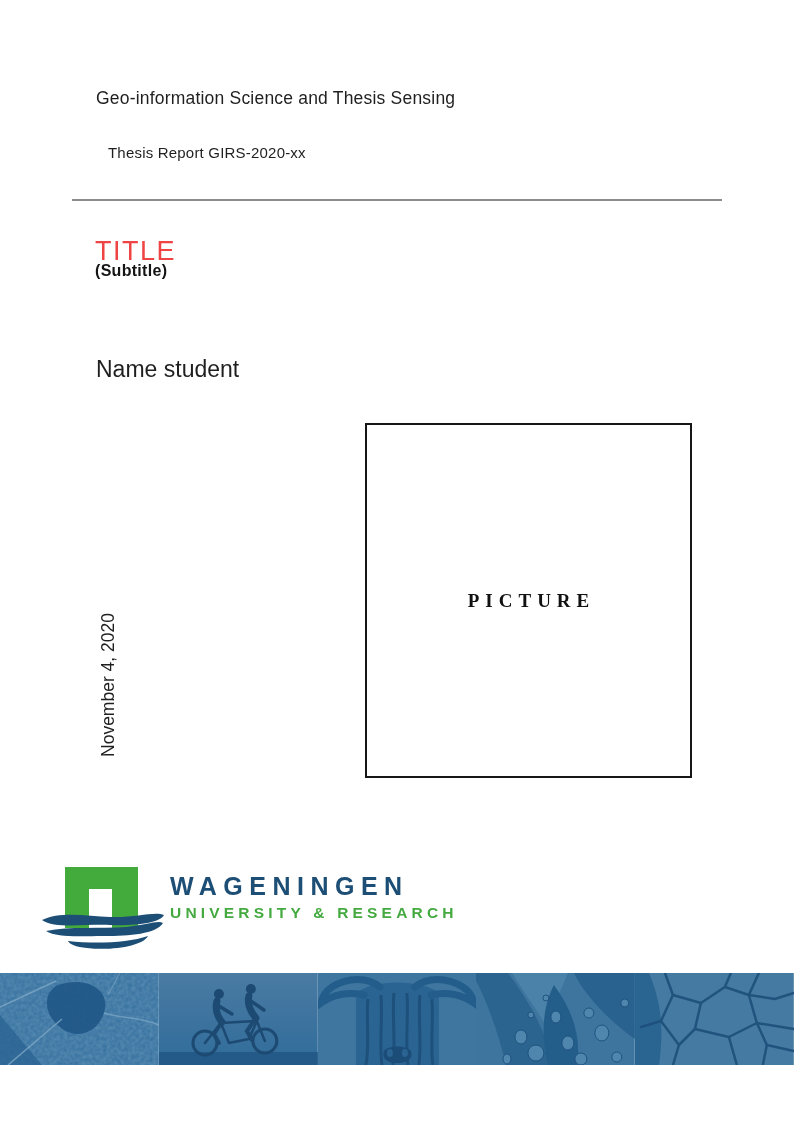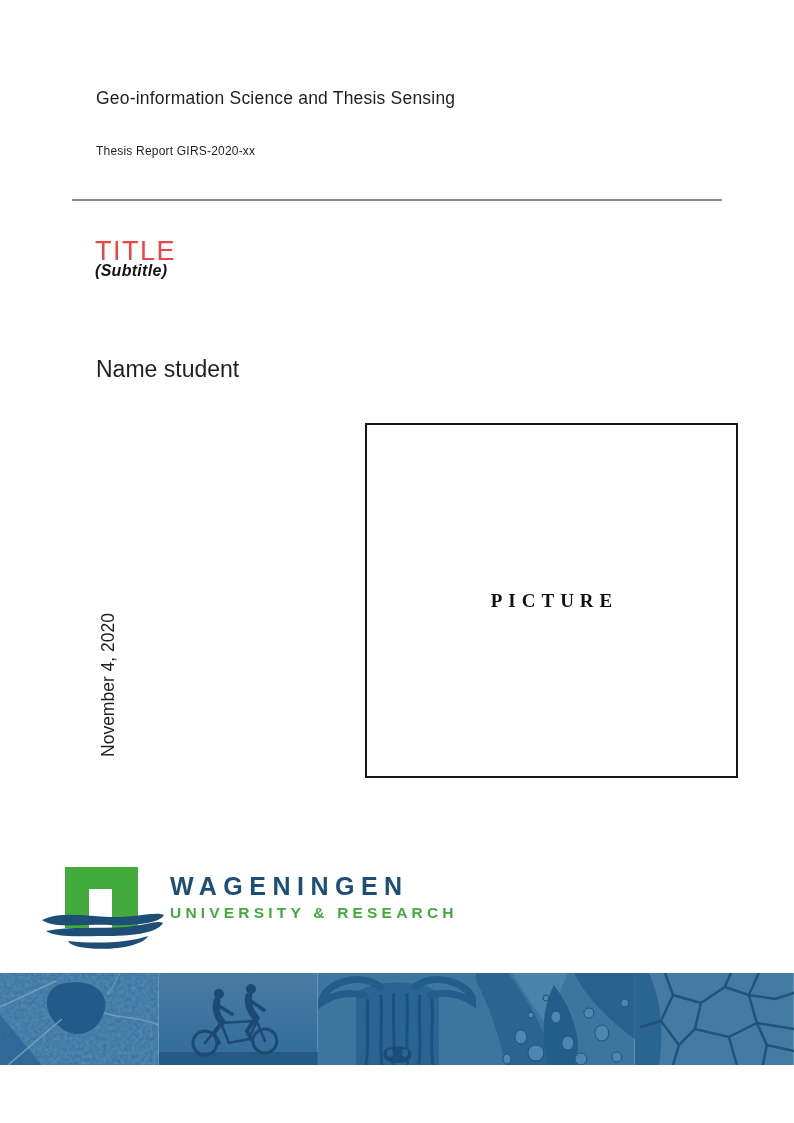--- a/index.html
+++ b/index.html
@@ -7,29 +7,29 @@
     position:relative;
     width:794px; height:1123px;
     background:#ffffff;
     overflow:hidden;
     font-family:"Liberation Sans", sans-serif;
     color:#1f1f1f;
   }
   .abs { position:absolute; }
 
   .program-line   { left:96px; top:88px;  font-size:17.5px; letter-spacing:0.2px; }
-  .report-line    { left:96px; top:144px; font-size:12px; letter-spacing:0.2px; }
+  .report-line    { left:108px; top:144px; font-size:15px; letter-spacing:0.2px; }
   .rule           { left:72px; top:199px; width:650px; height:2px; background:#8d8d8d; }
 
   .title-main     { left:95px; top:236px; font-size:27px; letter-spacing:1.5px; color:#ef4444; }
-  .title-sub      { left:95px; top:262px; font-size:16px; font-style:italic; font-weight:600; letter-spacing:0.3px; color:#141414; }
+  .title-sub      { left:95px; top:262px; font-size:16px; font-weight:600; letter-spacing:0.3px; color:#141414; }
   .author         { left:96px; top:356px; font-size:23px; }
 
   .picture-box {
-    left:365px; top:423px; width:373px; height:355px;
+    left:365px; top:423px; width:327px; height:355px;
     border:2px solid #161616; box-sizing:border-box;
     display:flex; align-items:center; justify-content:center;
   }
   .picture-label {
     font-family:"Liberation Serif", serif;
     font-weight:bold; font-size:19px; letter-spacing:6px;
     color:#111; padding-left:6px;
   }
 
   .date-vertical {

